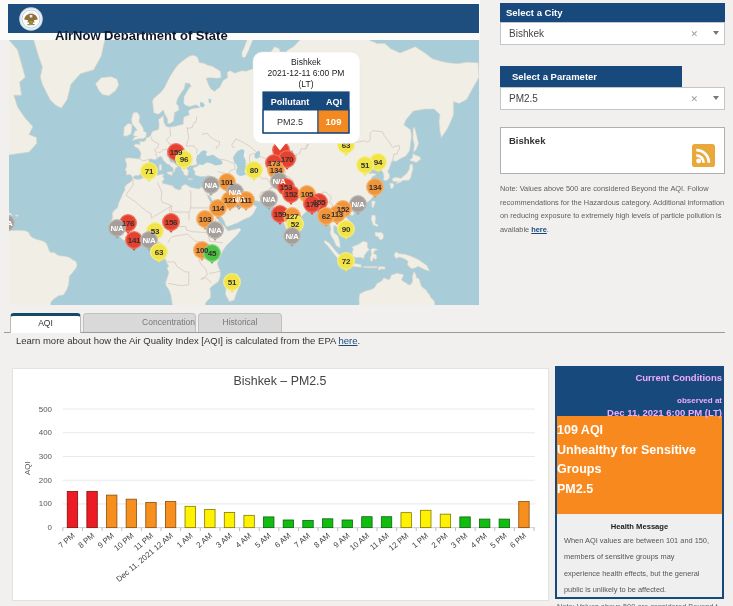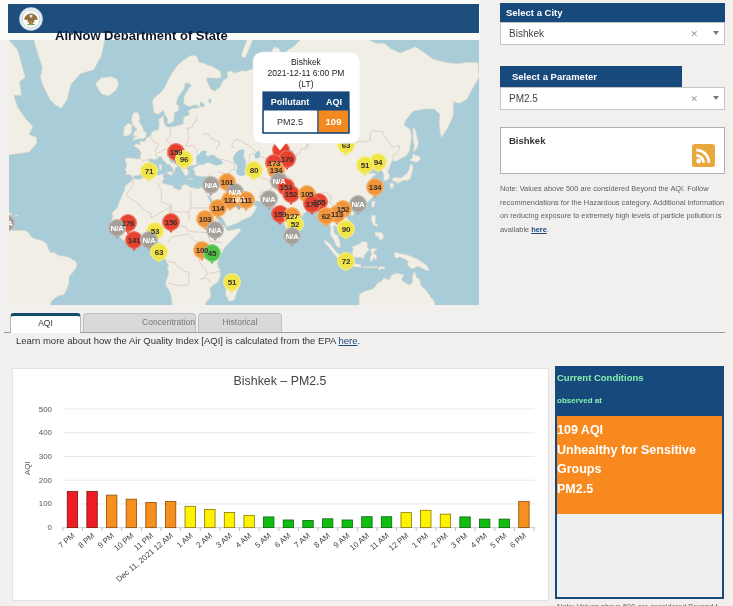--- a/index.html
+++ b/index.html
@@ -365,19 +365,24 @@
     <text transform="translate(398.2,169.0) rotate(-40)" font-size="8" fill="#444" text-anchor="end">12 PM</text>
     <text transform="translate(418.1,169.0) rotate(-40)" font-size="8" fill="#444" text-anchor="end">1 PM</text>
     <text transform="translate(437.8,169.0) rotate(-40)" font-size="8" fill="#444" text-anchor="end">2 PM</text>
     <text transform="translate(457.6,169.0) rotate(-40)" font-size="8" fill="#444" text-anchor="end">3 PM</text>
     <text transform="translate(477.4,169.0) rotate(-40)" font-size="8" fill="#444" text-anchor="end">4 PM</text>
     <text transform="translate(497.2,169.0) rotate(-40)" font-size="8" fill="#444" text-anchor="end">5 PM</text>
     <text transform="translate(517.0,169.0) rotate(-40)" font-size="8" fill="#444" text-anchor="end">6 PM</text>
 </svg>
 
 <div style="position:absolute;left:555px;top:366px;width:169px;height:233px;border:2px solid #17497d;background:#efefef;box-sizing:border-box">
-<div style="background:#17497d;color:#86efac;text-align:left;height:48px;padding-top:4px;box-sizing:border-box">
+<div style="background:#17497d;color:#f0abfc;text-align:right;height:48px;padding-top:4px;box-sizing:border-box">
 <div style="font-size:9.5px;font-weight:bold">Current Conditions</div>
 <div style="font-size:8px;font-weight:bold;margin-top:13px">observed at</div>
+<div style="font-size:9.5px;font-weight:bold;margin-top:2px">Dec 11, 2021 6:00 PM (LT)</div>
 </div>
 <div style="background:#f8891e;color:#fff;text-align:left;height:98px;font-size:12.5px;font-weight:bold;line-height:19.5px;padding-top:5px;box-sizing:border-box">109 AQI<br>Unhealthy for Sensitive<br>Groups<br>PM2.5</div>
+<div style="padding:8px 7px 0 7px">
+<div style="text-align:center;font-size:7.6px;font-weight:bold;color:#1b1b1b">Health Message</div>
+<div style="font-size:7.4px;color:#555;line-height:16.3px;margin-top:2px">When AQI values are between 101 and 150,<br>members of sensitive groups may<br>experience health effects, but the general<br>public is unlikely to be affected.</div>
+</div>
 </div>
 <div style="position:absolute;left:557px;top:602px;width:176px;font-size:7.4px;color:#5e5e5e">Note: Values above 500 are considered Beyond t</div>
 
 </body></html>

